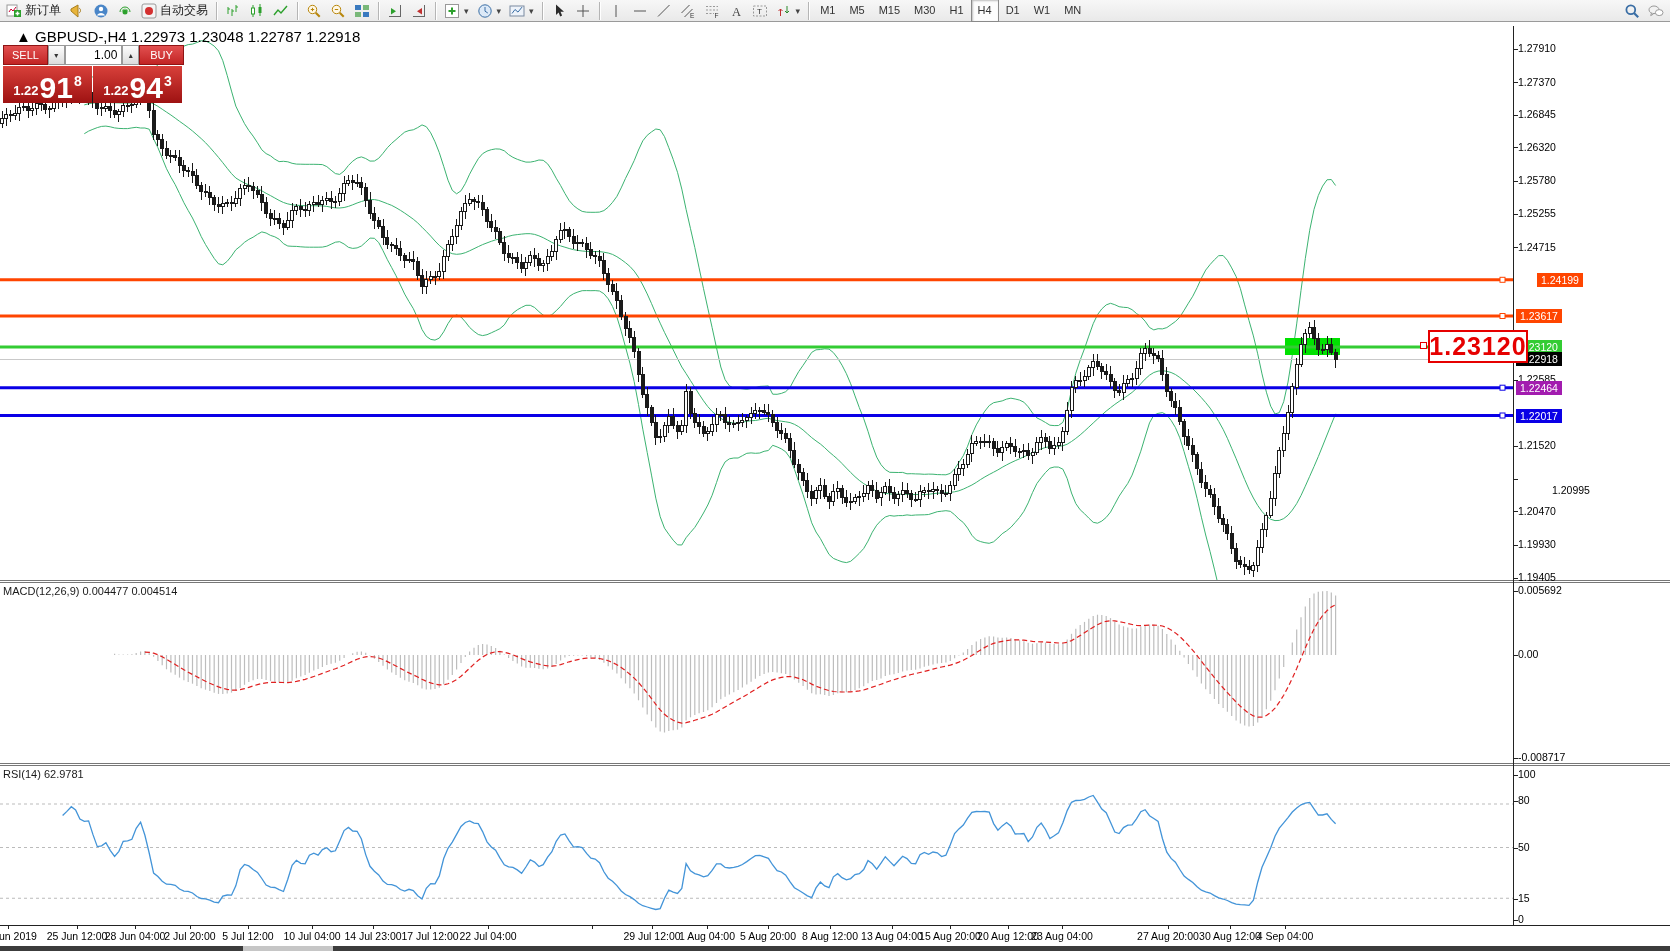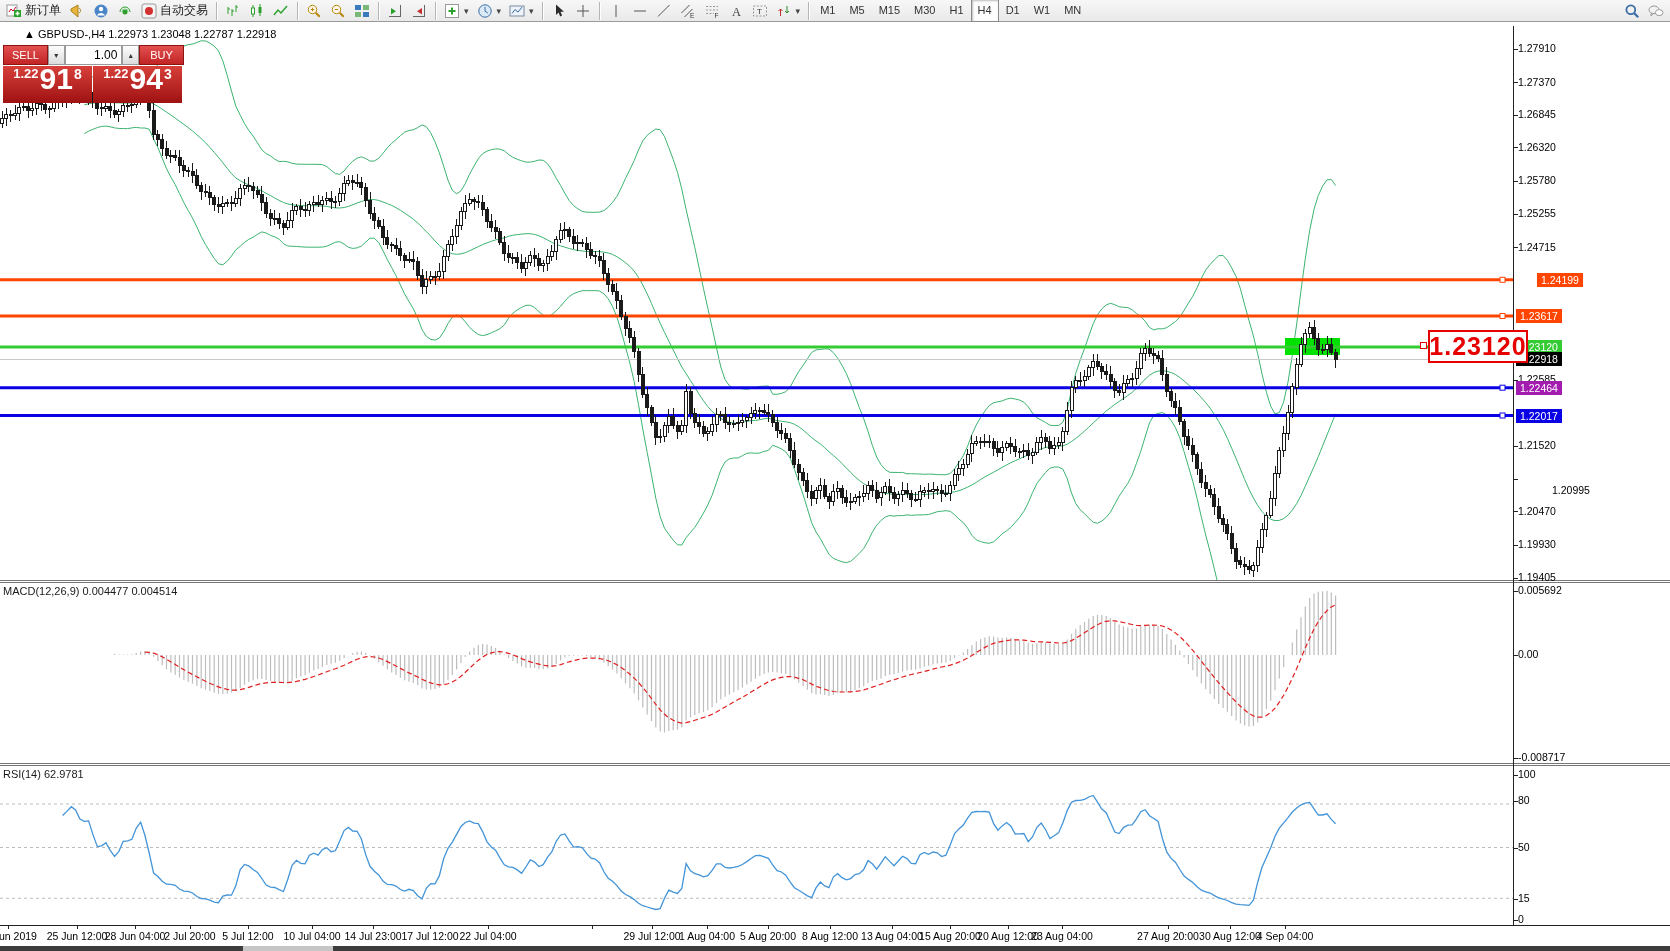--- a/index.html
+++ b/index.html
@@ -9,31 +9,31 @@
   .toolbar{position:absolute;left:0;top:0;width:1670px;height:22px;background:linear-gradient(#f7f7f7,#e9e9e9);
            border-bottom:1px solid #9a9a9a;display:flex;align-items:center;padding:0 2px;box-sizing:border-box;z-index:30;}
   .tbtn{display:flex;align-items:center;gap:3px;height:21px;padding:0 3px;border:1px solid transparent;border-radius:2px;
         font-size:12px;color:#222;background:transparent;cursor:default;white-space:nowrap;}
   .tsep{width:1px;height:18px;background:#b5b5b5;margin:0 4px;box-shadow:1px 0 0 #fff;}
   .tspacer{flex:1;}
   .tf{font-size:11px;color:#333;padding:2px 6px;height:17px;line-height:17px;border:1px solid transparent;}
   .tf.active{background:#fdfdfd;border:1px solid #8a8a8a;box-shadow:inset 1px 1px 2px rgba(0,0,0,.25);}
   .dd{font-size:9px;color:#444;margin-left:1px;}
   
-  .chart-header{position:absolute;left:24px;top:28px;font-size:11px;color:#000;z-index:20;}
+  .chart-header{position:absolute;left:16px;top:28px;font-size:15px;color:#000;z-index:20;}
   .quote{position:absolute;left:3px;top:45px;z-index:25;width:181px;}
   .qrow{display:flex;height:20px;}
   .qsell,.qbuy{width:44px;background:linear-gradient(#e25050,#c22424);color:#fff;font-size:11px;border:1px solid #8e1414;
                display:flex;align-items:center;justify-content:center;}
   .qspin{width:15px;background:linear-gradient(#fdfdfd,#dcdcdc);border:1px solid #9a9a9a;font-size:8px;color:#333;
          display:flex;align-items:center;justify-content:center;}
   .qvol{width:59px;background:#fff;border:1px solid #9a9a9a;font-size:12px;color:#000;display:flex;align-items:center;
         justify-content:flex-end;padding-right:4px;box-sizing:border-box;}
   .qprices{display:flex;margin-top:1px;}
-  .qp{width:89px;height:37px;background:linear-gradient(#d8403a,#9e1212);color:#fff;display:flex;align-items:flex-start;
+  .qp{width:89px;height:37px;background:linear-gradient(#d8403a,#9e1212);color:#fff;display:flex;align-items:flex-end;
       justify-content:center;padding-bottom:2px;box-sizing:border-box;}
   .qp+.qp{margin-left:1px;}
   .qp .pre{font-size:13px;font-weight:bold;margin-bottom:3px;}
   .qp .big{font-size:30px;font-weight:bold;line-height:26px;margin:0 1px;}
   .qp .sup{font-size:14px;font-weight:bold;margin-bottom:12px;}
   
   .paneh{position:absolute;left:3px;font-size:11px;color:#1a1a1a;z-index:20;}
   
   .ticklabel{position:absolute;left:1518px;font-size:10.5px;color:#000;z-index:15;}
   .clabel{position:absolute;left:1516px;font-size:10.5px;color:#fff;padding:0 4px;line-height:14px;z-index:16;}

